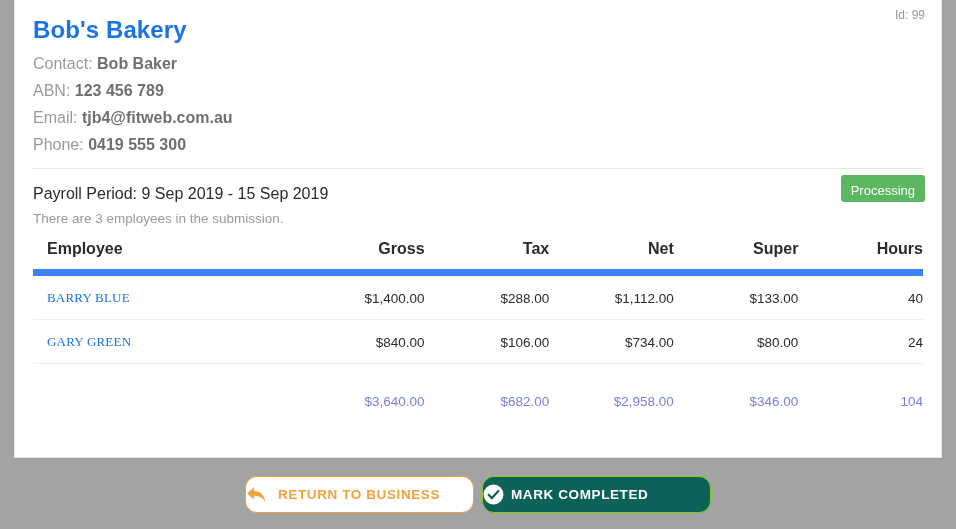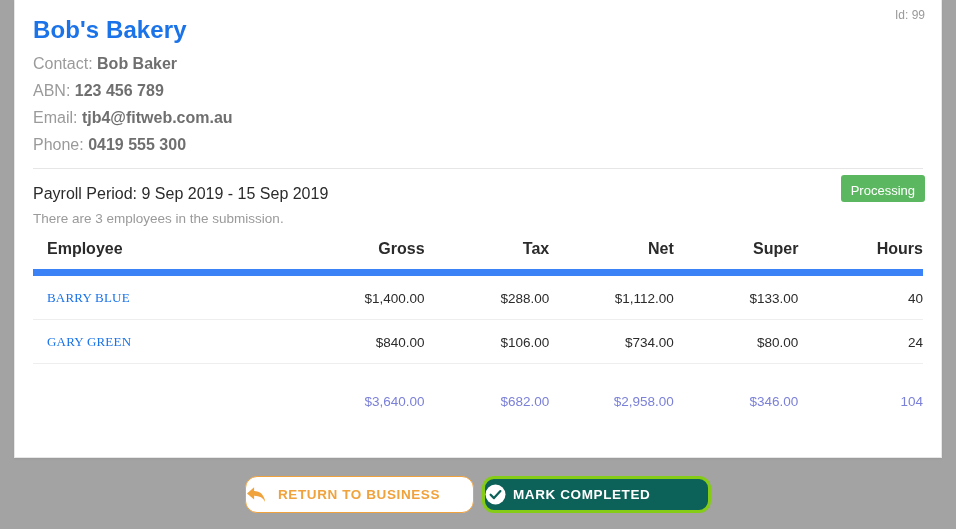--- a/index.html
+++ b/index.html
@@ -178,21 +178,21 @@
   }
   .btn-return {
     width: 229px;
     background: #ffffff;
     border: 1px solid #f0a23c;
     color: #f0a23c;
   }
   .btn-complete {
     width: 229px;
     background: #0c6158;
-    border: 3px solid #84cc16;
+    border: 1px solid #84cc16;
     color: #ffffff;
     gap: 7px;
   }
   .ico {
     display: inline-flex;
     align-items: center;
     justify-content: center;
     flex: 0 0 auto;
   }
 </style>

